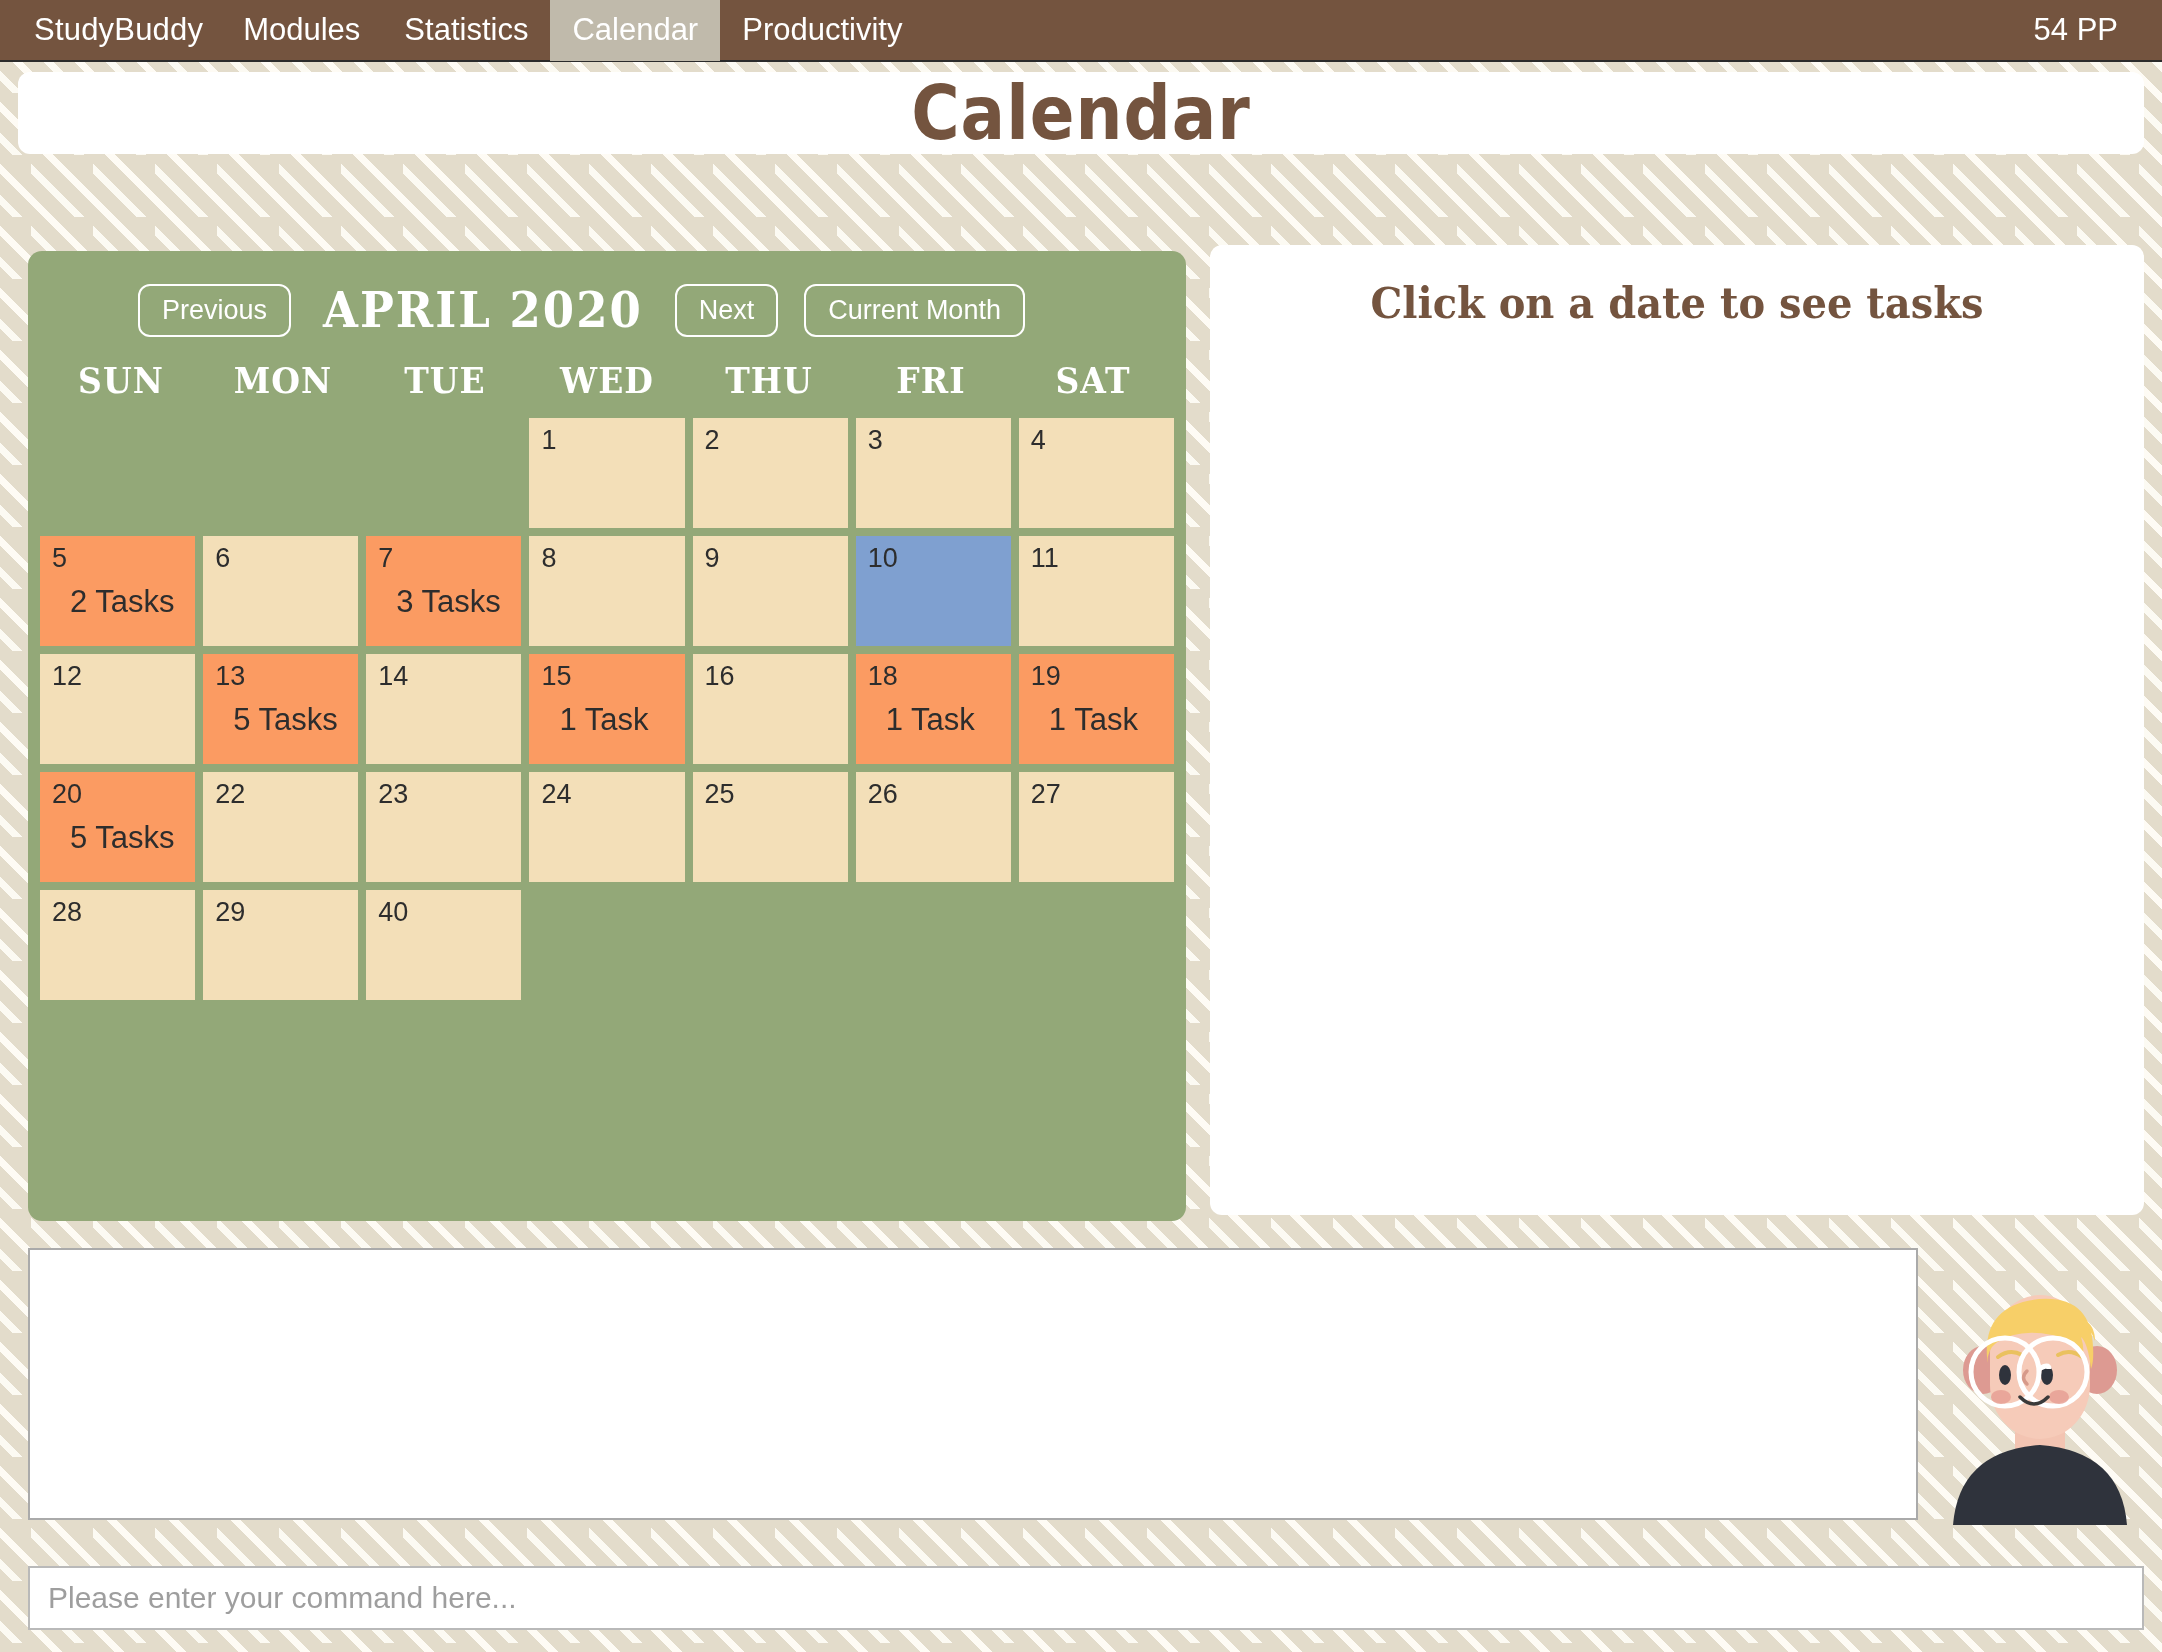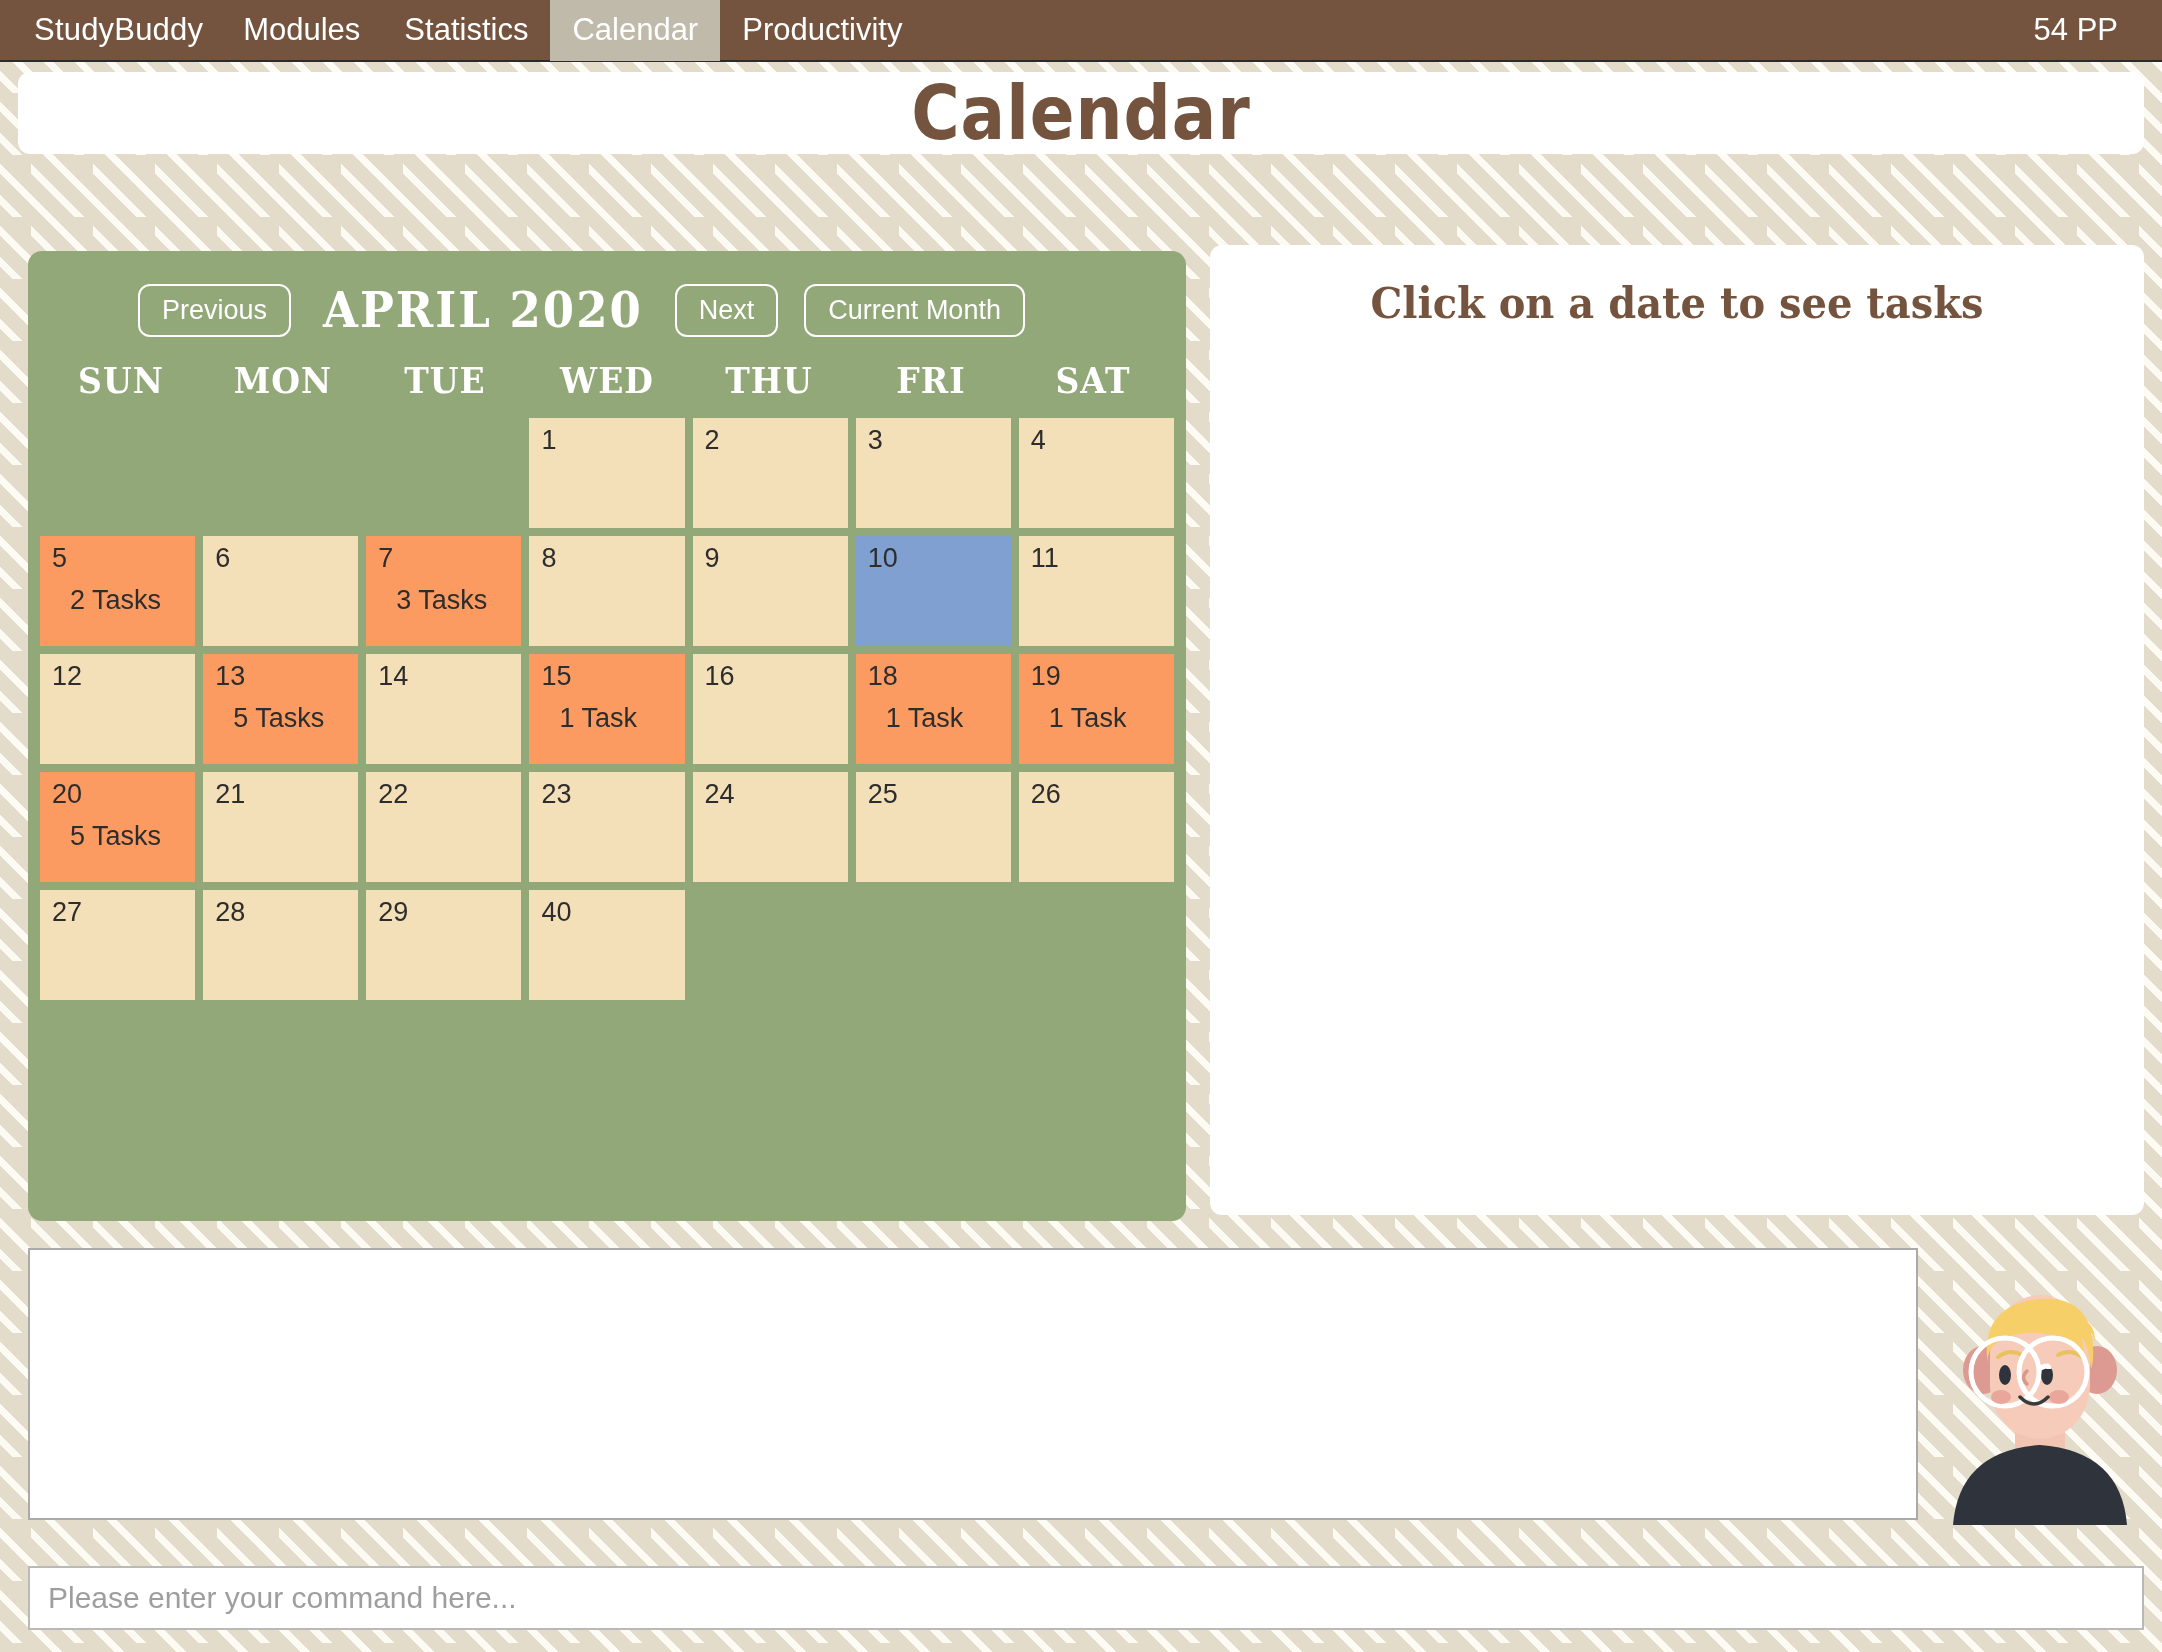--- a/index.html
+++ b/index.html
@@ -178,21 +178,21 @@
   .day-cell.selected  { background: #7fa0d0; }
   .day-cell.empty {
     background: transparent;
     cursor: default;
   }
   .day-num { display: block; }
   .task-count {
     display: block;
     margin-top: 14px;
     padding-left: 18px;
-    font-size: 27px;
+    font-size: 31px;
     color: #2d2d2d;
   }
 
   
   .task-panel {
     position: absolute;
     left: 1210px; top: 245px;
     width: 934px; height: 970px;
     background: #ffffff;
     border-radius: 12px;
@@ -346,23 +346,20 @@
         </div>
         <div class="day-cell has-tasks">
           <span class="day-num">19</span>
           <span class="task-count">1 Task</span>
         </div>
         <div class="day-cell has-tasks">
           <span class="day-num">20</span>
           <span class="task-count">5 Tasks</span>
         </div>
         <div class="day-cell">
-          <span class="day-num">21</span>
-        </div>
-        <div class="day-cell">
           <span class="day-num">22</span>
         </div>
         <div class="day-cell">
           <span class="day-num">23</span>
         </div>
         <div class="day-cell">
           <span class="day-num">24</span>
         </div>
         <div class="day-cell">
           <span class="day-num">25</span>

